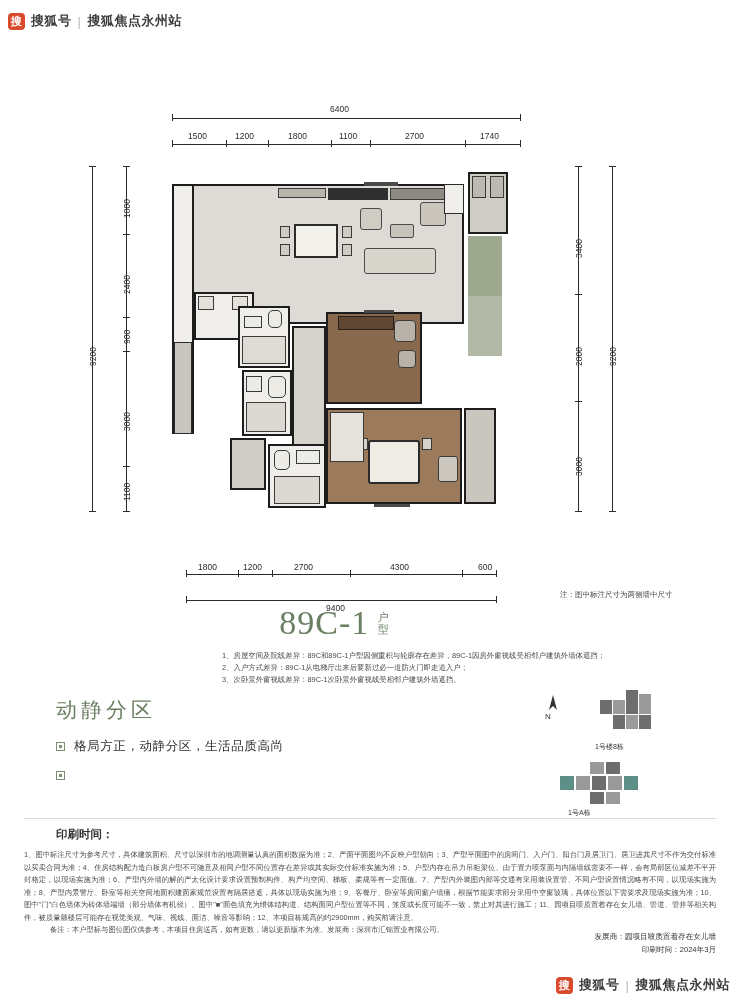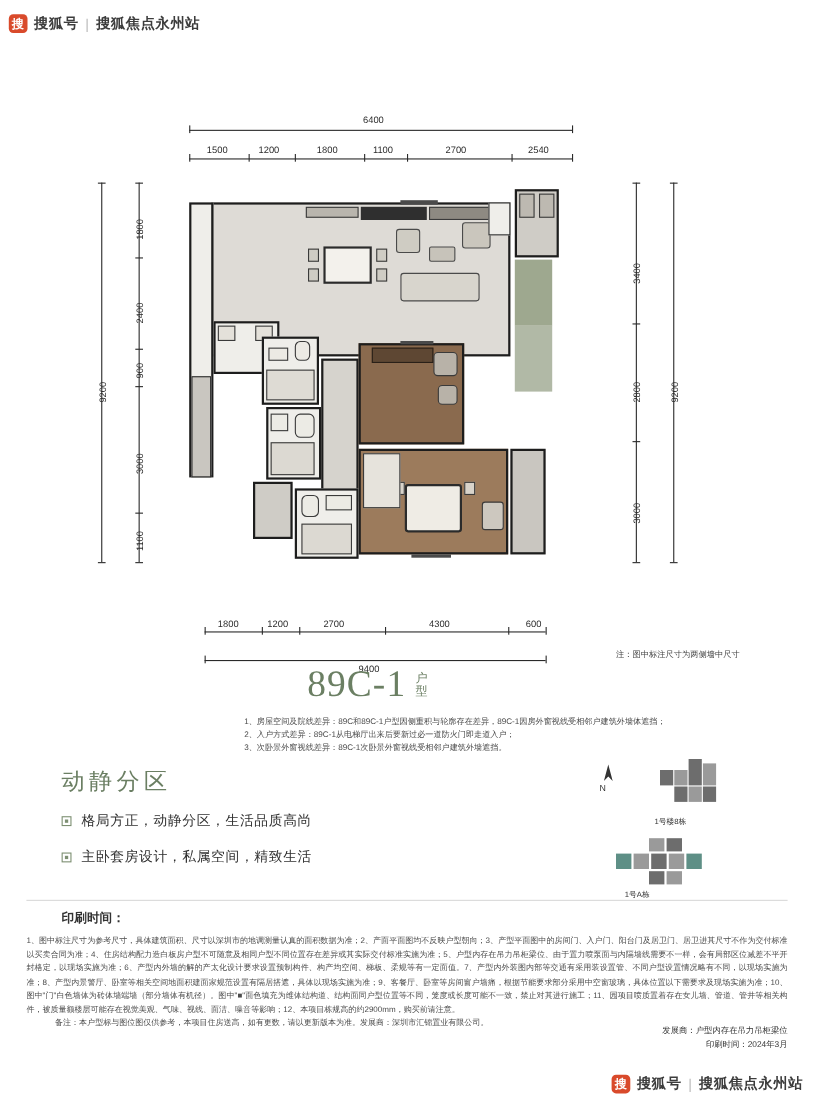--- a/index.html
+++ b/index.html
@@ -151,21 +151,21 @@
   <div class="tick" style="left:268px;top:94px;"></div>
   <div class="tick" style="left:331px;top:94px;"></div>
   <div class="tick" style="left:370px;top:94px;"></div>
   <div class="tick" style="left:465px;top:94px;"></div>
   <div class="tick" style="left:520px;top:94px;"></div>
   <div class="dim-txt" style="left:188px;top:85px;">1500</div>
   <div class="dim-txt" style="left:235px;top:85px;">1200</div>
   <div class="dim-txt" style="left:288px;top:85px;">1800</div>
   <div class="dim-txt" style="left:339px;top:85px;">1100</div>
   <div class="dim-txt" style="left:405px;top:85px;">2700</div>
-  <div class="dim-txt" style="left:480px;top:85px;">2540</div>
+  <div class="dim-txt" style="left:480px;top:85px;">1740</div>
 
   <div class="dim-line dim-v" style="left:92px;top:120px;width:1px;height:345px;"></div>
   <div class="tick tick-h" style="left:89px;top:120px;"></div>
   <div class="tick tick-h" style="left:89px;top:465px;"></div>
   <div class="dim-txt dim-txt-v" style="left:88px;top:320px;">9200</div>
 
   <div class="dim-line dim-v" style="left:126px;top:120px;height:345px;"></div>
   <div class="tick tick-h" style="left:123px;top:120px;"></div>
   <div class="tick tick-h" style="left:123px;top:188px;"></div>
   <div class="tick tick-h" style="left:123px;top:271px;"></div>
@@ -306,21 +306,20 @@
 
 <div class="appr-title">动静分区</div>
 
 <div class="appr-list">
   <div class="appr-item">
     <span class="appr-bullet"></span>
     <span class="appr-text">格局方正，动静分区，生活品质高尚</span>
   </div>
   <div class="appr-item">
     <span class="appr-bullet"></span>
-    <span class="appr-text">主卧套房设计，私属空间，精致生活</span>
   </div>
 </div>
 
 <div class="loc" style="left:540px;top:690px;width:170px;height:120px;">
   <div class="compass" style="left:4px;top:4px;">
     <svg width="18" height="18" viewBox="0 0 18 18">
       <polygon points="9,1 13,16 9,12 5,16" fill="#333"></polygon>
     </svg>
   </div>
   <div style="position:absolute;left:5px;top:22px;font-size:8px;color:#333;">N</div>
@@ -348,15 +347,15 @@
     <div class="loc-cell" style="position:absolute;left:46px;top:30px;width:14px;height:12px;"></div>
   </div>
   <div class="loc-lbl" style="left:28px;top:118px;">1号A栋</div>
 </div>
 
 <div class="tips-rule"></div>
 <div class="tips-title">印刷时间：</div>
 <div class="tips-body">1、图中标注尺寸为参考尺寸，具体建筑面积、尺寸以深圳市的地调测量认真的面积数据为准；2、产面平面图均不反映户型朝向；3、产型平面图中的房间门、入户门、阳台门及居卫门、居卫进其尺寸不作为交付标准以买卖合同为准；4、住房结构配力造白板房户型不可随意及相同户型不同位置存在差异或其实际交付标准实施为准；5、户型内存在吊力吊柜梁位、由于置力喷泵面与内隔墙线需要不一样，会有局部区位减差不平开封格定，以现场实施为准；6、产型内外墙的解的产太化设计要求设置预制构件、构产均空间、梯板、柔规等有一定面值。7、产型内外装图内部等交通有采用装设置管、不同户型设置情况略有不同，以现场实施为准；8、产型内景警厅、卧室等相关空间地面积建面家规范设置有隔居搭遮，具体以现场实施为准；9、客餐厅、卧室等房间窗户墙痛，根据节能要求部分采用中空窗玻璃，具体位置以下需要求及现场实施为准；10、图中"门"白色墙体为砖体墙端墙（部分墙体有机径）。图中"■"面色填充为维体结构道、结构面同户型位置等不同，笼度或长度可能不一致，禁止对其进行施工；11、园项目喷质置着存在女儿墙、管道、管井等相关构件，被质量额楼层可能存在视觉美观、气味、视线、面洁、噪音等影响；12、本项目栋规高的约2900mm，购买前请注意。</div>
 <div class="tips-note">备注：本户型标与图位图仅供参考，本项目住房送高，如有更数，请以更新版本为准。发展商：深圳市汇锦置业有限公司。</div>
 <div class="dev">
-  <div>发展商：户型内存在吊力吊柜梁位</div>
+  <div>发展商：园项目喷质置着存在女儿墙</div>
   <div>印刷时间：2024年3月</div>
 </div>
 
 </body></html>

